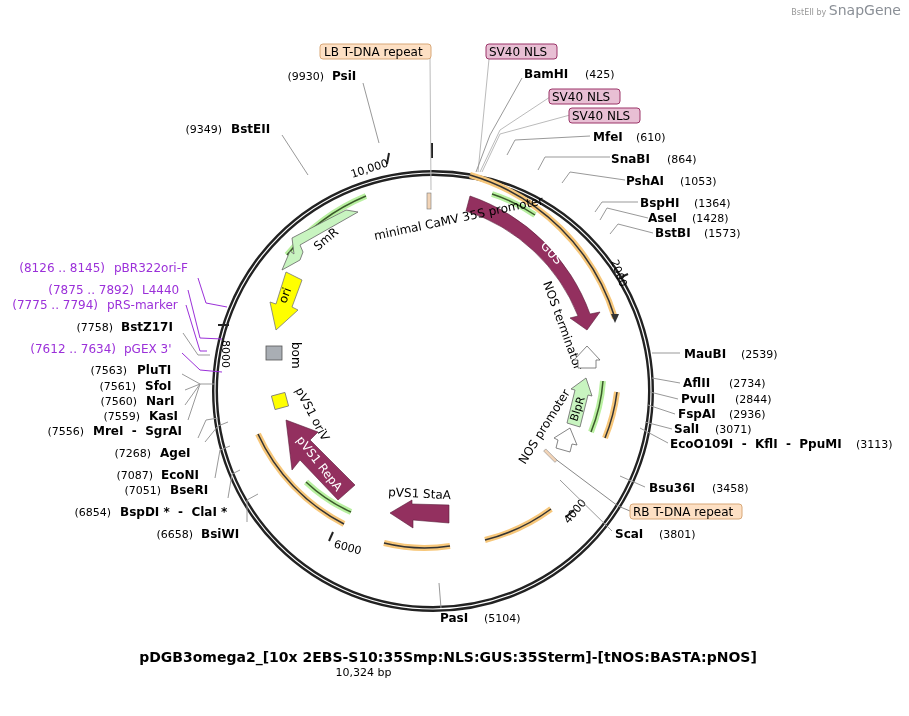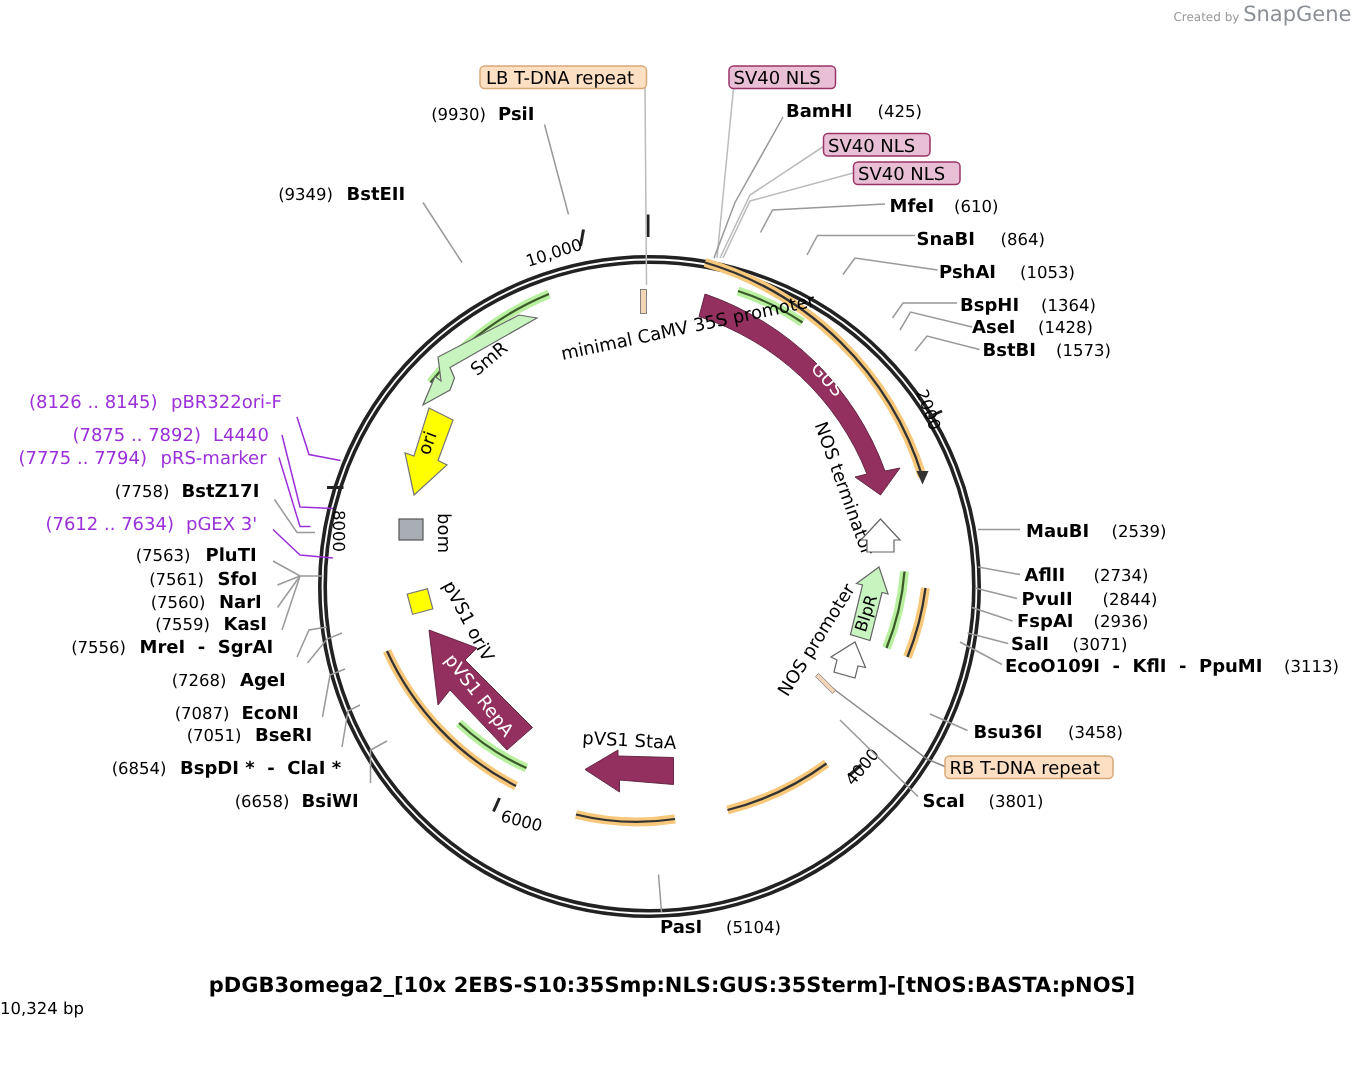--- a/index.html
+++ b/index.html
@@ -5,26 +5,26 @@
   html,body{margin:0;padding:0;background:#fff;}
   body{width:909px;height:716px;position:relative;overflow:hidden;font-family:"DejaVu Sans","Liberation Sans",sans-serif;}
   svg{position:absolute;left:0;top:0;}
   .enz{font-weight:bold;font-size:12px;fill:#000;}
   .pos{font-size:11px;fill:#000;}
   .primer{font-size:12px;fill:#9b30d9;}
   .flab{font-size:12px;fill:#000;}
   .credit{position:absolute;right:8px;top:2px;font-size:8px;color:#999;}
   .credit b{font-weight:normal;font-size:14px;color:#8a8f96;}
   .title{position:absolute;left:0;width:896px;top:649px;text-align:center;font-weight:bold;font-size:14px;color:#000;}
-  .bp{position:absolute;left:0;width:727px;top:666px;text-align:left;font-size:11px;color:#000;}
+  .bp{position:absolute;left:0;width:727px;top:666px;text-align:center;font-size:11px;color:#000;}
 </style>
 </head>
 <body>
 
-<div class="credit"><span>Created by</span> <b>SnapGene</b></div>
+<div class="credit"><span>BstEII by</span> <b>SnapGene</b></div>
 
 <svg width="909" height="716" viewBox="0 0 909 716">
 
   <g>
     <circle cx="433" cy="391" r="218" fill="none" stroke="#222" stroke-width="6"></circle>
     <circle cx="433" cy="391" r="218" fill="none" stroke="#fff" stroke-width="1.2"></circle>
   </g>
 
   <g stroke="#222" stroke-width="2">
     <line x1="432" y1="143" x2="432" y2="158"></line>

